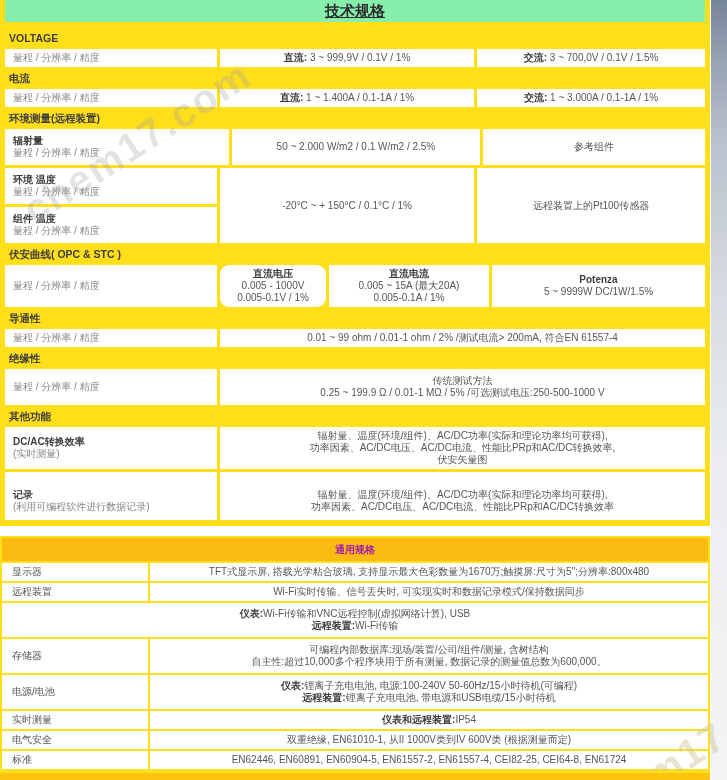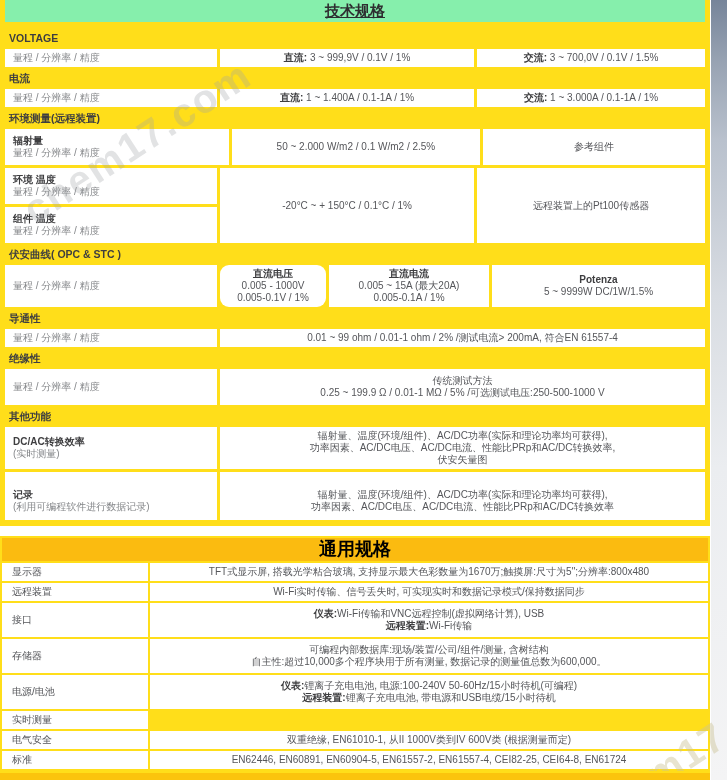--- a/index.html
+++ b/index.html
@@ -40,21 +40,21 @@
   .vh { font-weight:bold; color:#3E3E40; }
   .pfx { color:#3E3E40; font-weight:bold; }
   .tall1 { padding-top:6px; padding-bottom:6px; }
   .tall2 { padding-top:17px; padding-bottom:7px; }
 
   .gap { height:10px; }
 
   
   .t2 { background:#FFDE1A; padding:2px; }
   .t2-title { background:#FBBB10; height:23px; line-height:23px; text-align:center;
-    font-size:18px; font-weight:bold; color:#000000; margin-bottom:2px; }
+    font-size:10px; font-weight:bold; color:#a21caf; margin-bottom:2px; }
   .g-row { display:flex; gap:2px; margin-bottom:2px; font-size:10px; line-height:12px; }
   .g-row:last-child { margin-bottom:0; }
   .g-lab { width:146px; flex:none; background:#fff; display:flex; align-items:center;
     padding:3px 10px; color:#55565A; }
   .g-val { flex:1; background:#fff; display:flex; flex-direction:column;
     justify-content:center; text-align:center; padding:3px 8px; }
   .g-tall { padding-top:5px; padding-bottom:5px; }
 
   
   .bottom-bar { position:absolute; left:0; top:771px; width:710px; height:9px;
@@ -188,21 +188,20 @@
 
     <div class="g-row">
       <div class="g-lab">显示器</div>
       <div class="g-val">TFT式显示屏, 搭载光学粘合玻璃, 支持显示最大色彩数量为1670万;触摸屏:尺寸为5";分辨率:800x480</div>
     </div>
     <div class="g-row">
       <div class="g-lab">远程装置</div>
       <div class="g-val">Wi-Fi实时传输、信号丢失时, 可实现实时和数据记录模式/保持数据同步</div>
     </div>
     <div class="g-row">
-      <div class="g-lab">接口</div>
       <div class="g-val g-tall">
         <span><span class="pfx">仪表:</span><span>Wi-Fi传输和VNC远程控制(虚拟网络计算), USB</span></span>
         <span><span class="pfx">远程装置:</span><span>Wi-Fi传输</span></span>
       </div>
     </div>
     <div class="g-row">
       <div class="g-lab">存储器</div>
       <div class="g-val g-tall">
         <span>可编程内部数据库:现场/装置/公司/组件/测量, 含树结构</span>
         <span>自主性:超过10,000多个程序块用于所有测量, 数据记录的测量值总数为600,000。</span>
@@ -210,20 +209,23 @@
     </div>
     <div class="g-row">
       <div class="g-lab">电源/电池</div>
       <div class="g-val g-tall">
         <span><span class="pfx">仪表:</span><span>锂离子充电电池, 电源:100-240V 50-60Hz/15小时待机(可编程)</span></span>
         <span><span class="pfx">远程装置:</span><span>锂离子充电电池, 带电源和USB电缆/15小时待机</span></span>
       </div>
     </div>
     <div class="g-row">
       <div class="g-lab">实时测量</div>
+      <div class="g-val">
+        <span><span class="pfx">仪表和远程装置:</span><span>IP54</span></span>
+      </div>
     </div>
     <div class="g-row">
       <div class="g-lab">电气安全</div>
       <div class="g-val">双重绝缘, EN61010-1, 从II 1000V类到IV 600V类 (根据测量而定)</div>
     </div>
     <div class="g-row">
       <div class="g-lab">标准</div>
       <div class="g-val">EN62446, EN60891, EN60904-5, EN61557-2, EN61557-4, CEI82-25, CEI64-8, EN61724</div>
     </div>
 

